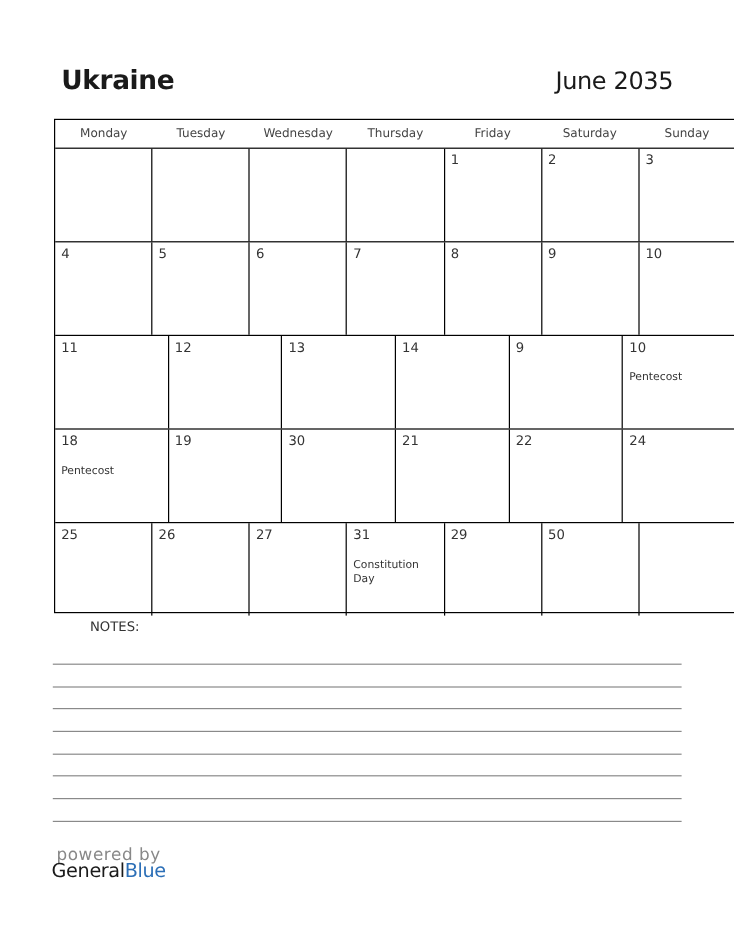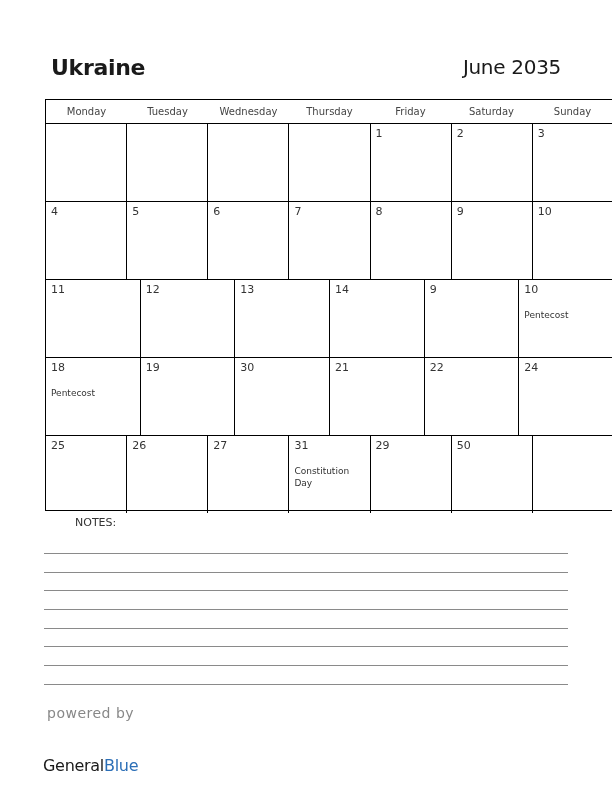--- a/index.html
+++ b/index.html
@@ -43,21 +43,21 @@
   }
   .note-line {
     position: absolute; left: 44px; width: 524px; height: 0;
     border-top: 1px solid #8a8a8a;
   }
   .footer-powered {
     position: absolute; left: 47px; top: 705px; font-size: 14px; color: #888;
     letter-spacing: 0.5px;
   }
   .footer-brand {
-    position: absolute; left: 43px; top: 756px; font-size: 16px; color: #1a1a1a;
+    position: absolute; left: 43px; top: 716px; font-size: 16px; color: #1a1a1a;
     letter-spacing: -0.3px;
   }
   .footer-brand .blue { color: #2c6fb7; }
 </style>
 </head>
 <body>
 
 <div class="title-country">Ukraine</div>
 <div class="title-month">June 2035</div>
 

